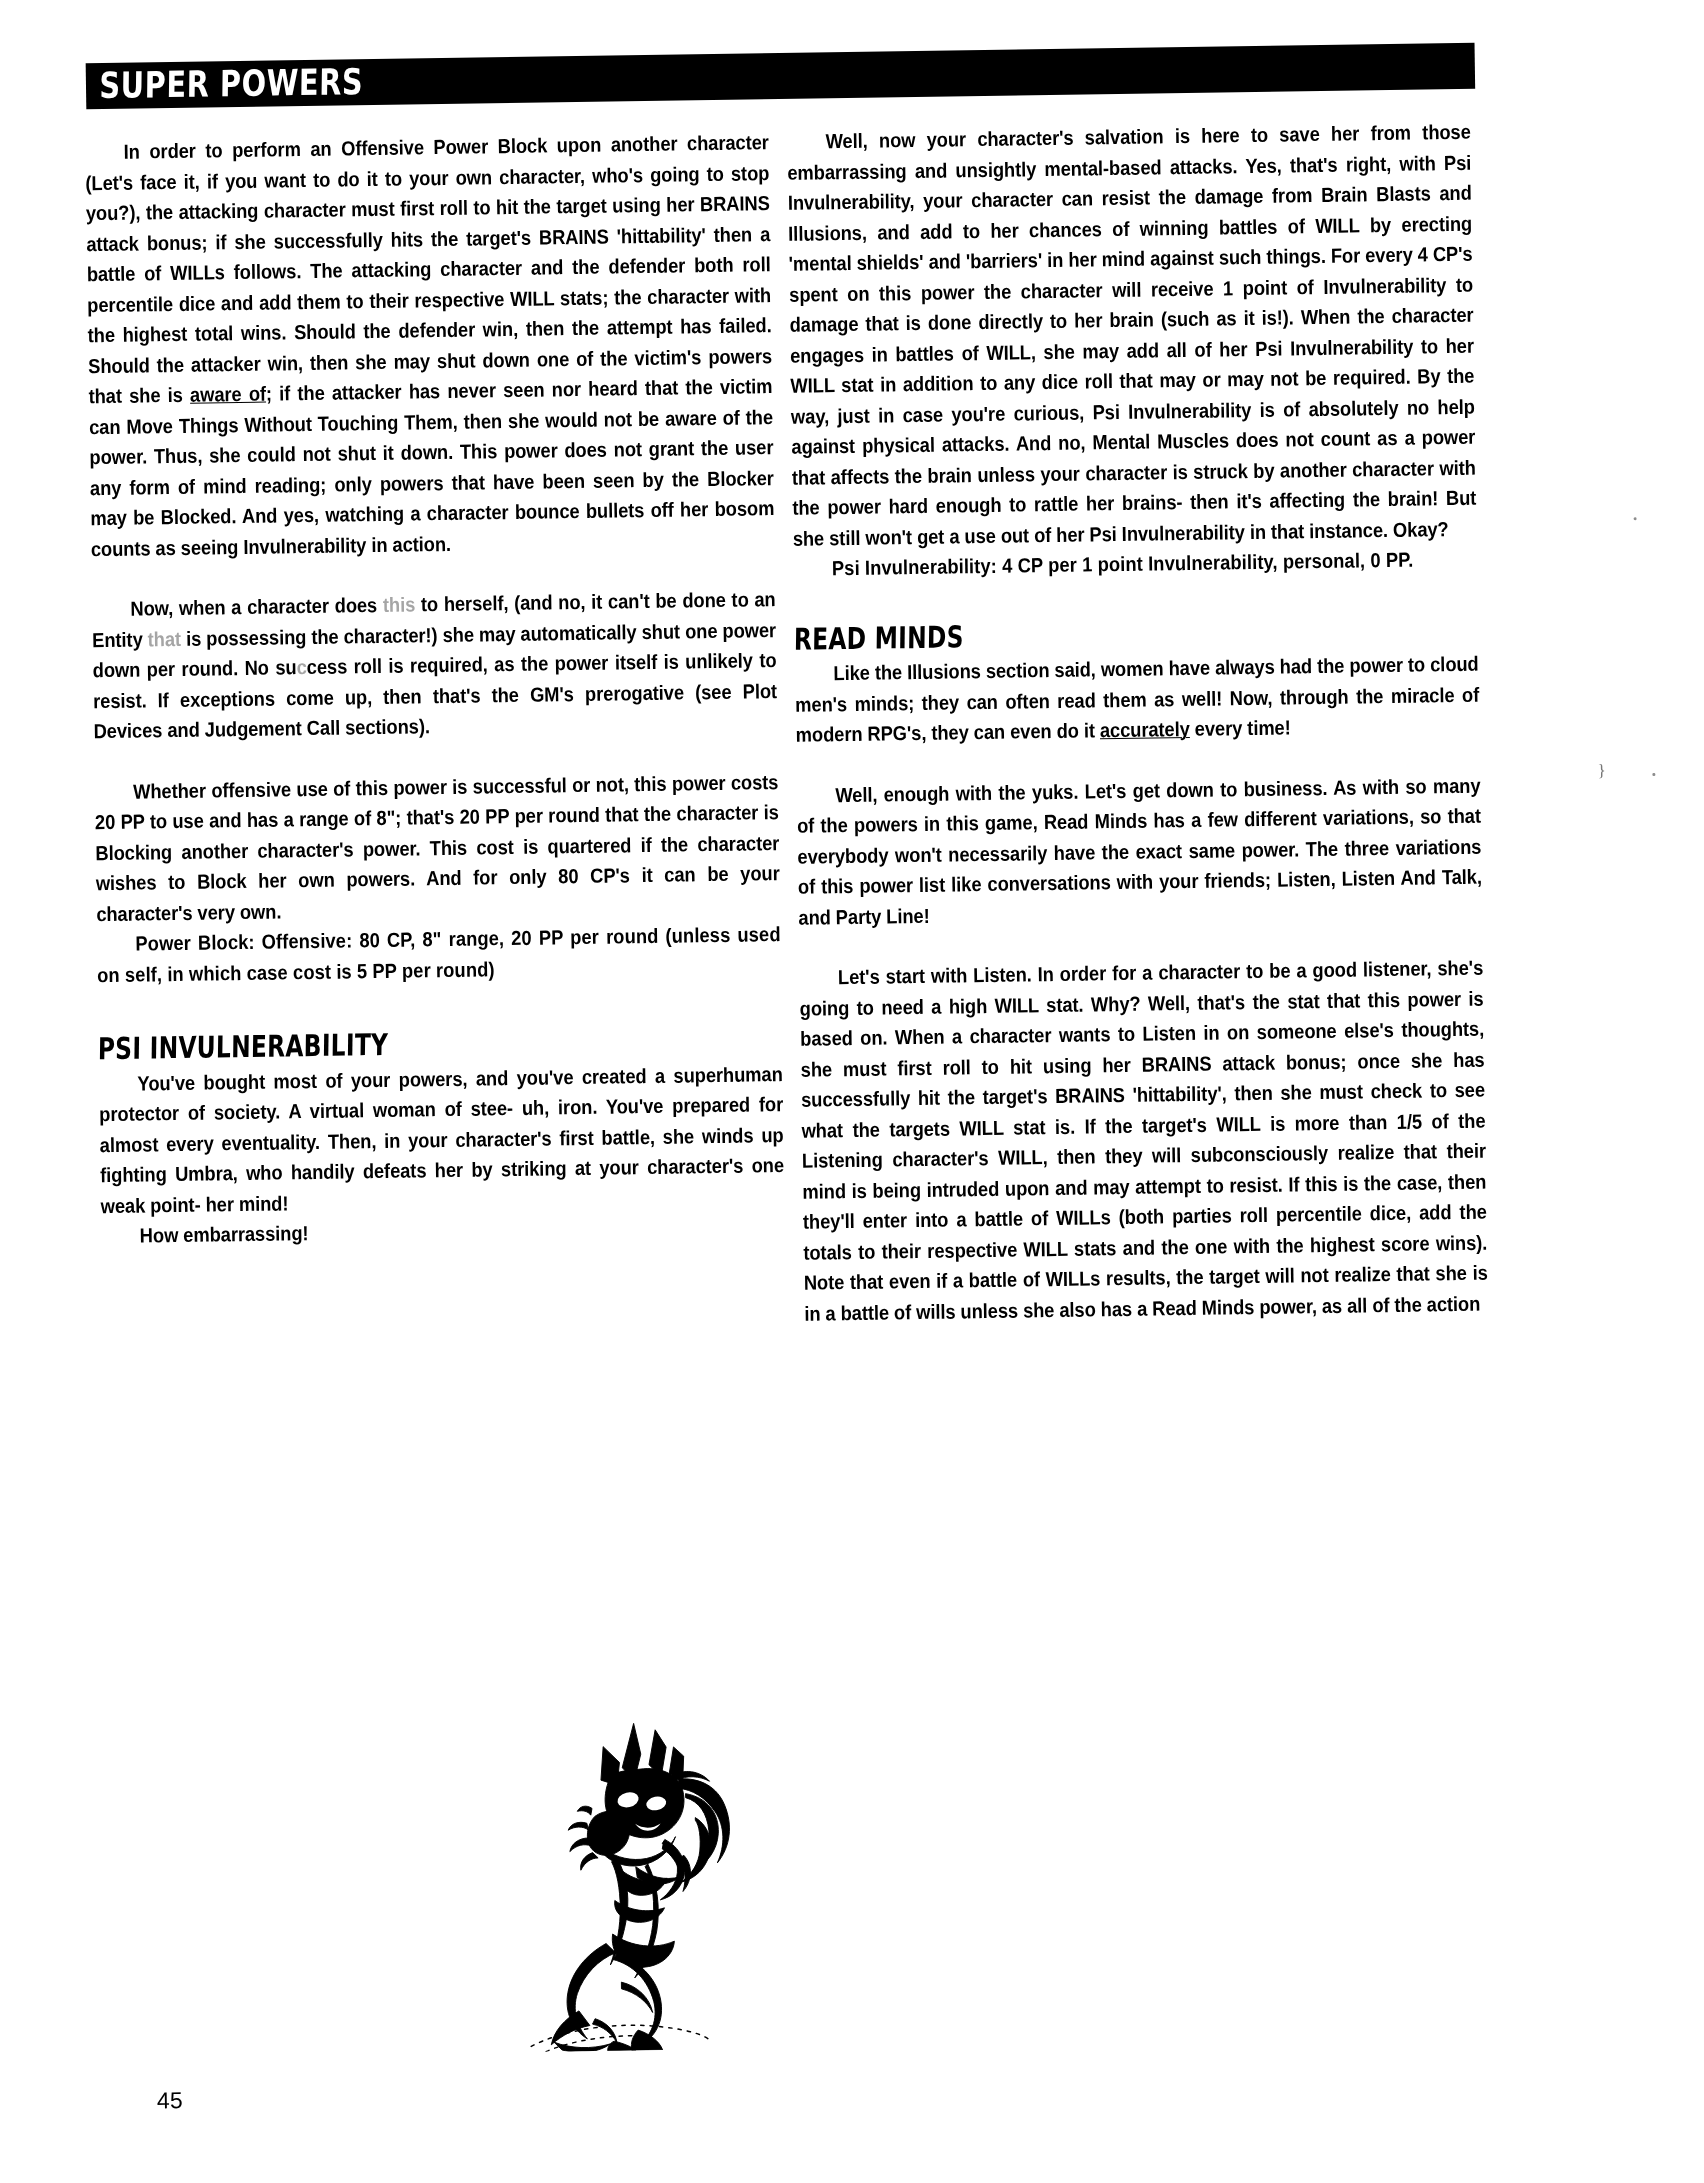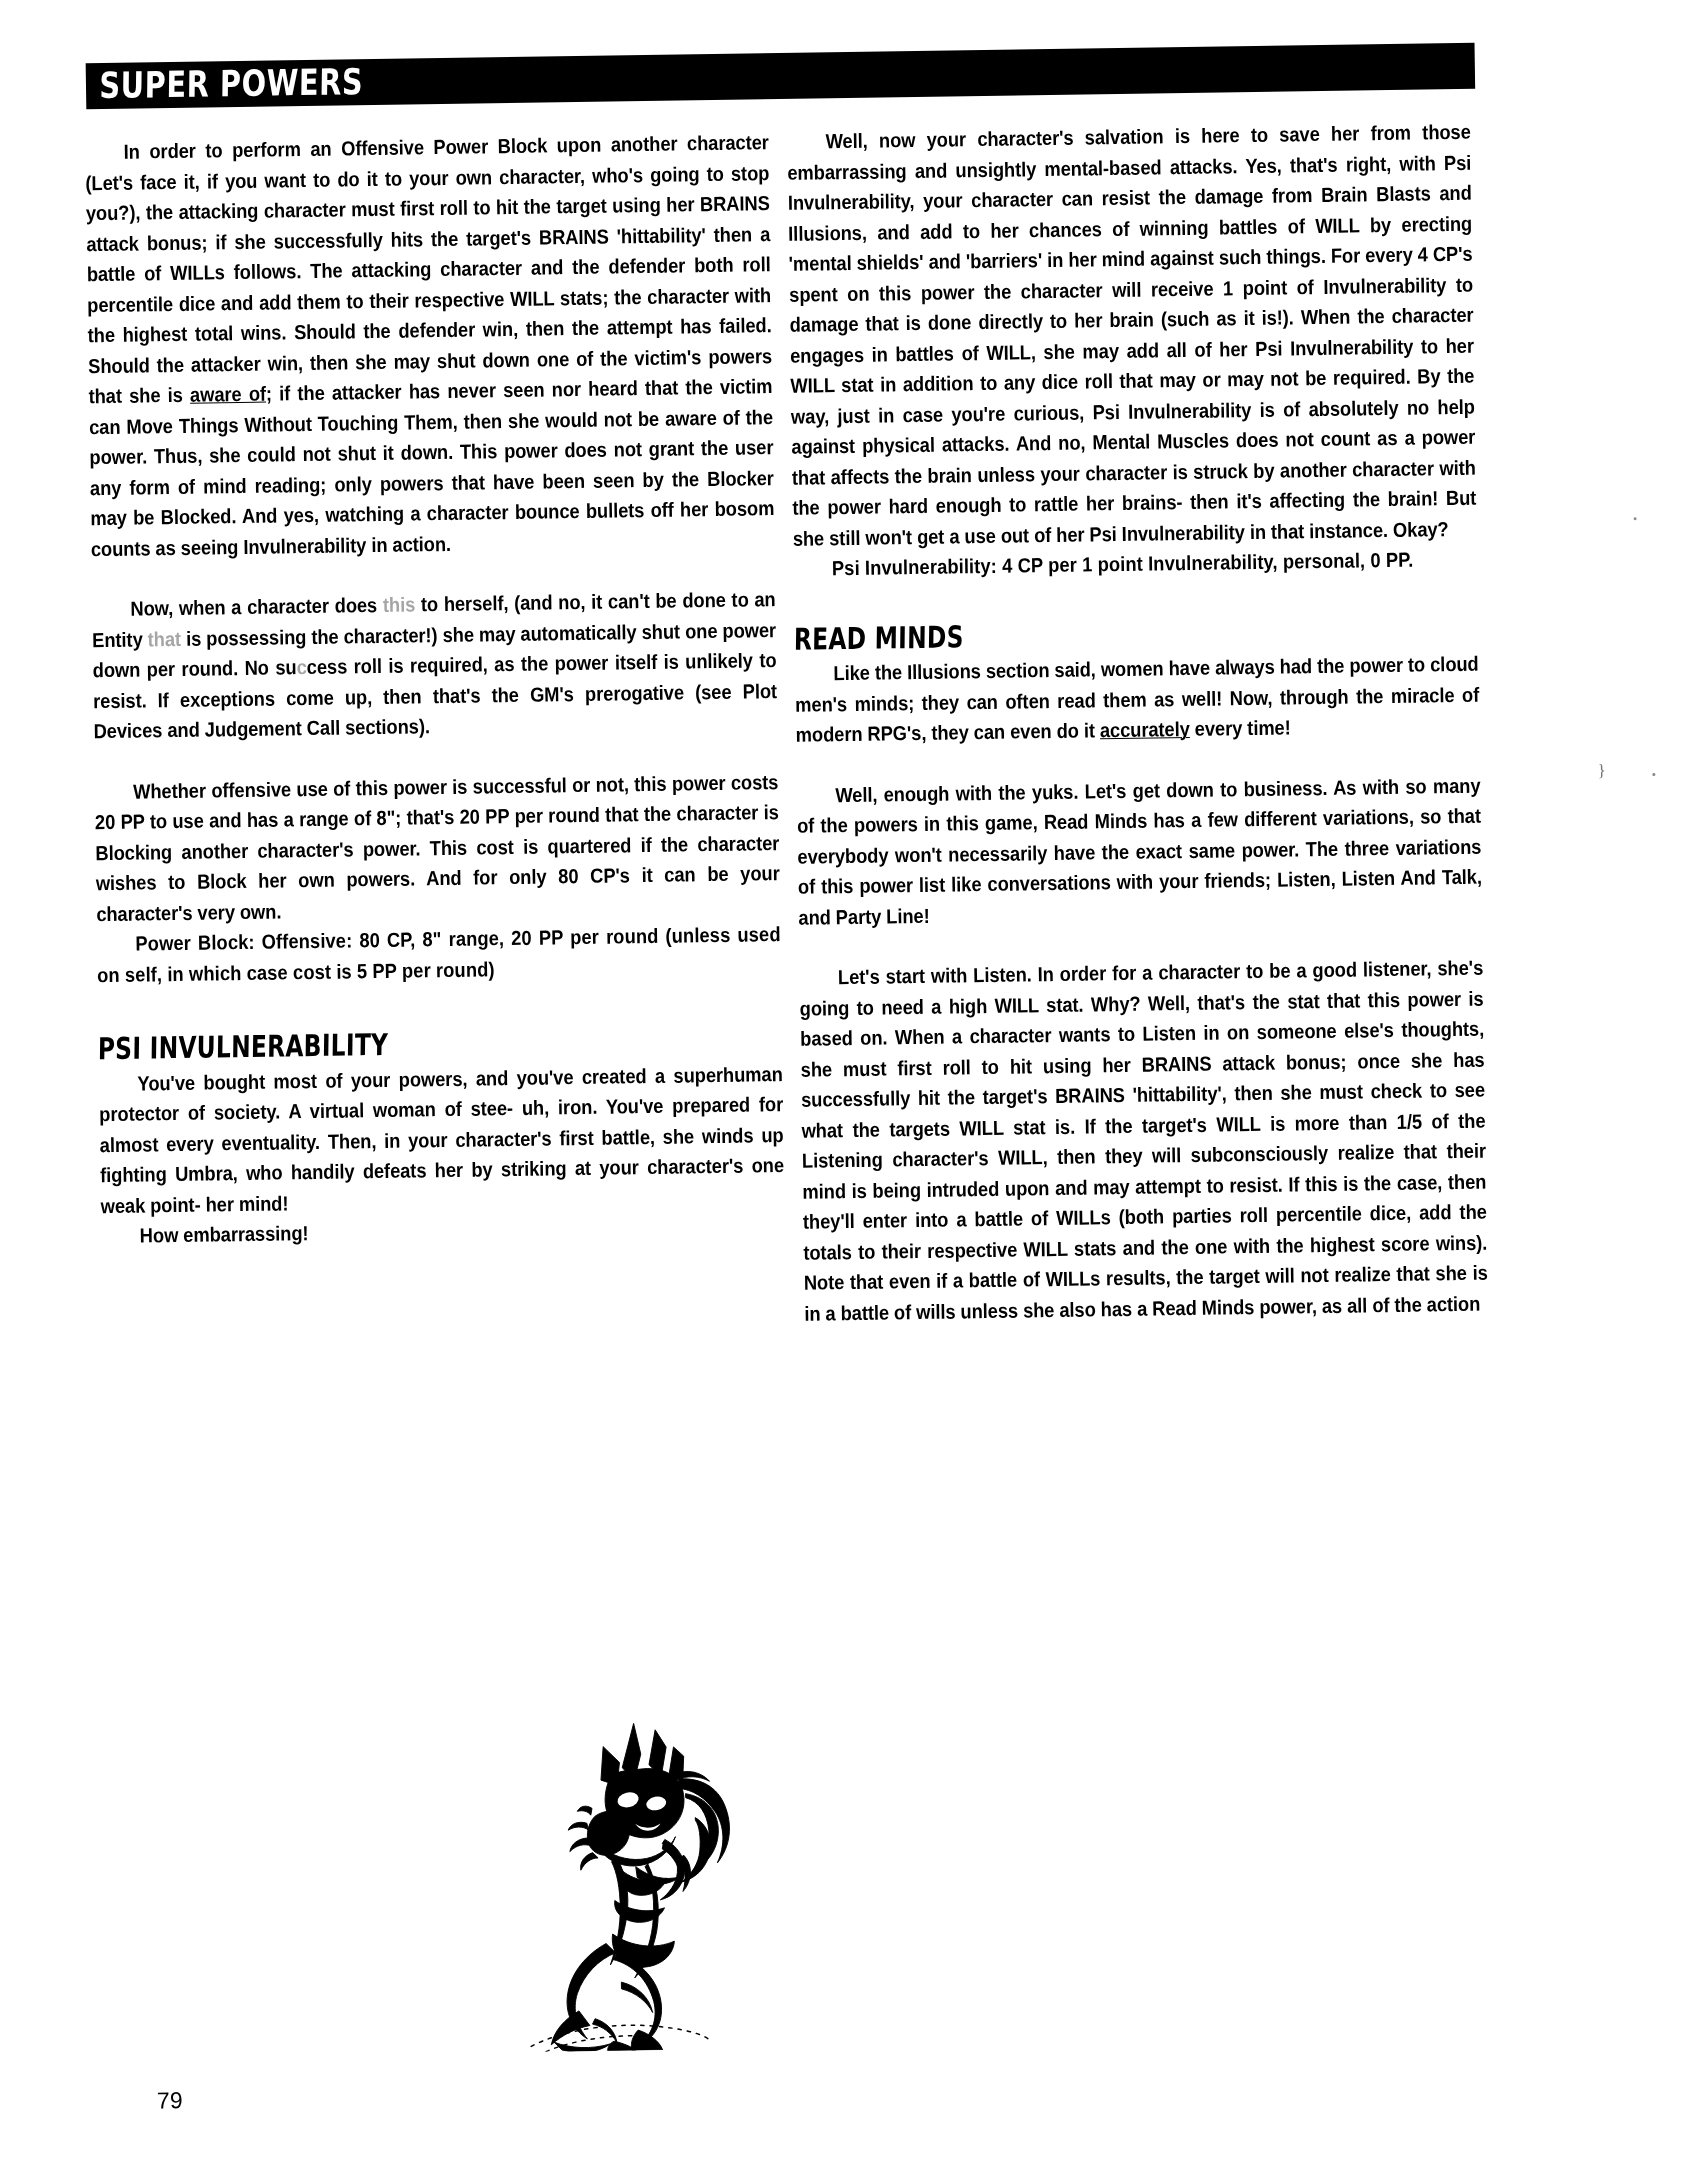--- a/index.html
+++ b/index.html
@@ -271,21 +271,21 @@
         <path d="M160 486 C176 490 188 496 192 500 L150 500 C150 494 154 488 160 486 Z"></path>
       </g>
 
       <g fill="none" stroke="#000" stroke-width="2.2" stroke-dasharray="5 9" stroke-linecap="round">
         <path d="M36 492 C78 470 150 458 216 464 C260 468 290 476 302 486"></path>
         <path d="M58 500 C96 484 160 474 220 480"></path>
       </g>
     </svg>
   </div>
 
-  <div class="folio">79</div>
+  <div class="folio">45</div>
 
   <span class="margin-mark" style="left:1602px; top:771px;">}</span>
   <span class="speck" style="left:1642px; top:529px; width:3.4px; height:3.4px;"></span>
   <span class="speck" style="left:1657px; top:785px; width:2.7px; height:2.7px;"></span>
 
  </div>
 </div>
 
 
 </body></html>

